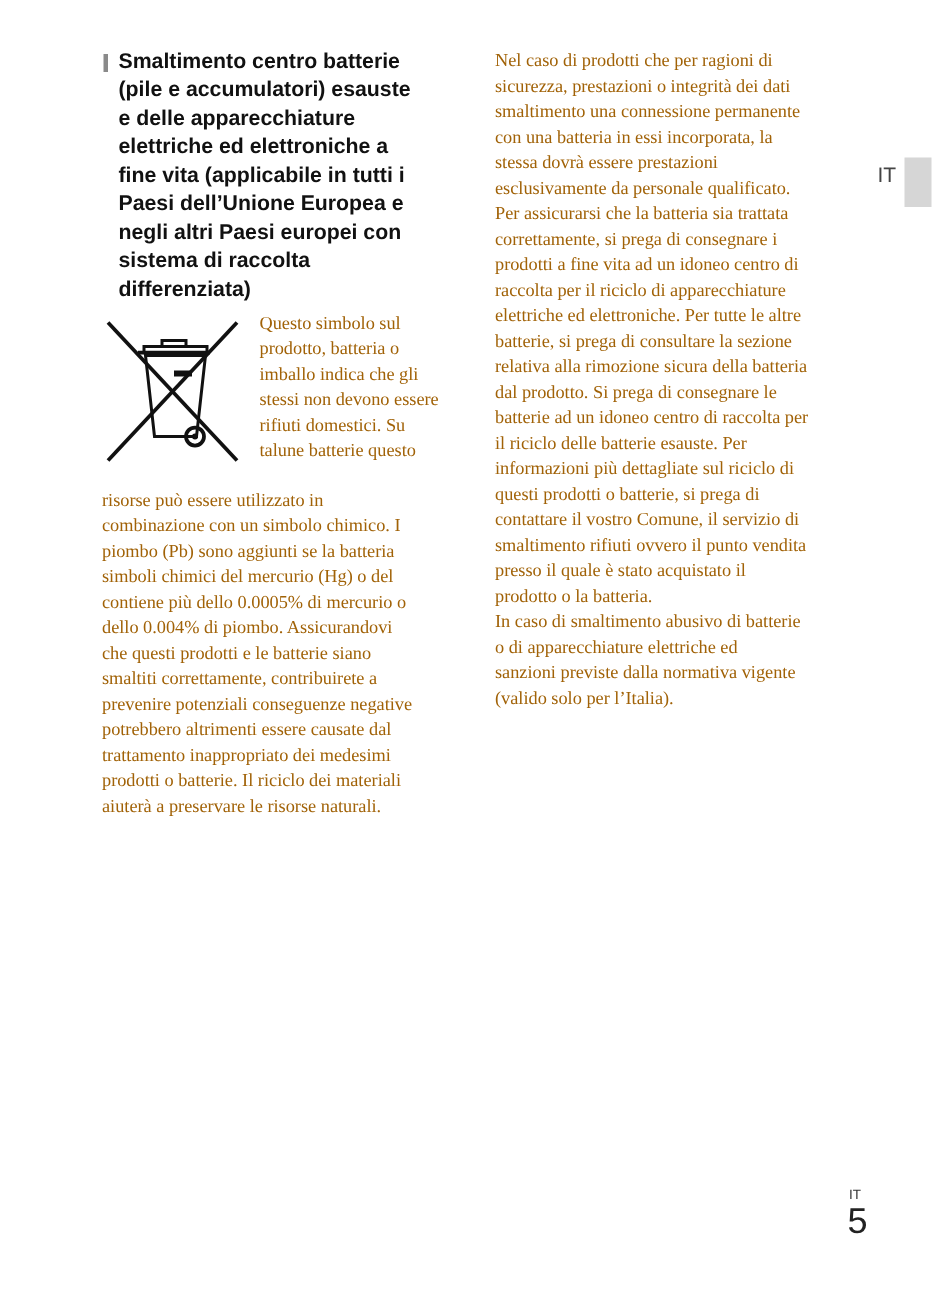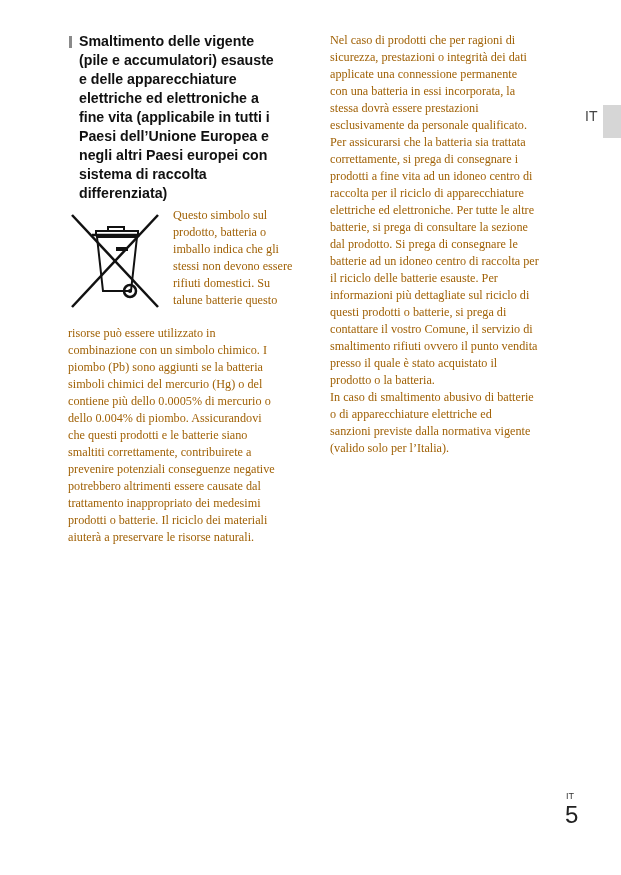--- a/index.html
+++ b/index.html
@@ -110,21 +110,21 @@
       color: #222;
       line-height: 28px;
     }
   </style>
 </head>
 <body>
 
 <div class="col-left">
   <h2 class="heading">
     <span class="heading-bar"></span>
-    <span class="heading-line">Smaltimento delle vigente</span>
+    <span class="heading-line">Smaltimento centro batterie</span>
     <span class="heading-line">(pile e accumulatori) esauste</span>
     <span class="heading-line">e delle apparecchiature</span>
     <span class="heading-line">elettriche ed elettroniche a</span>
     <span class="heading-line">fine vita (applicabile in tutti i</span>
     <span class="heading-line">Paesi dell’Unione Europea e</span>
     <span class="heading-line">negli altri Paesi europei con</span>
     <span class="heading-line">sistema di raccolta</span>
     <span class="heading-line">differenziata)</span>
   </h2>
 
@@ -168,30 +168,31 @@
     <span class="body-line">potrebbero altrimenti essere causate dal</span>
     <span class="body-line">trattamento inappropriato dei medesimi</span>
     <span class="body-line">prodotti o batterie. Il riciclo dei materiali</span>
     <span class="body-line">aiuterà a preservare le risorse naturali.</span>
   </div>
 </div>
 
 <div class="col-right">
   <span class="body-line">Nel caso di prodotti che per ragioni di</span>
   <span class="body-line">sicurezza, prestazioni o integrità dei dati</span>
-  <span class="body-line">applicate una connessione permanente</span>
+  <span class="body-line">smaltimento una connessione permanente</span>
   <span class="body-line">con una batteria in essi incorporata, la</span>
   <span class="body-line">stessa dovrà essere prestazioni</span>
   <span class="body-line">esclusivamente da personale qualificato.</span>
   <span class="body-line">Per assicurarsi che la batteria sia trattata</span>
   <span class="body-line">correttamente, si prega di consegnare i</span>
   <span class="body-line">prodotti a fine vita ad un idoneo centro di</span>
   <span class="body-line">raccolta per il riciclo di apparecchiature</span>
   <span class="body-line">elettriche ed elettroniche. Per tutte le altre</span>
   <span class="body-line">batterie, si prega di consultare la sezione</span>
+  <span class="body-line">relativa alla rimozione sicura della batteria</span>
   <span class="body-line">dal prodotto. Si prega di consegnare le</span>
   <span class="body-line">batterie ad un idoneo centro di raccolta per</span>
   <span class="body-line">il riciclo delle batterie esauste. Per</span>
   <span class="body-line">informazioni più dettagliate sul riciclo di</span>
   <span class="body-line">questi prodotti o batterie, si prega di</span>
   <span class="body-line">contattare il vostro Comune, il servizio di</span>
   <span class="body-line">smaltimento rifiuti ovvero il punto vendita</span>
   <span class="body-line">presso il quale è stato acquistato il</span>
   <span class="body-line">prodotto o la batteria.</span>
   <span class="body-line">In caso di smaltimento abusivo di batterie</span>

